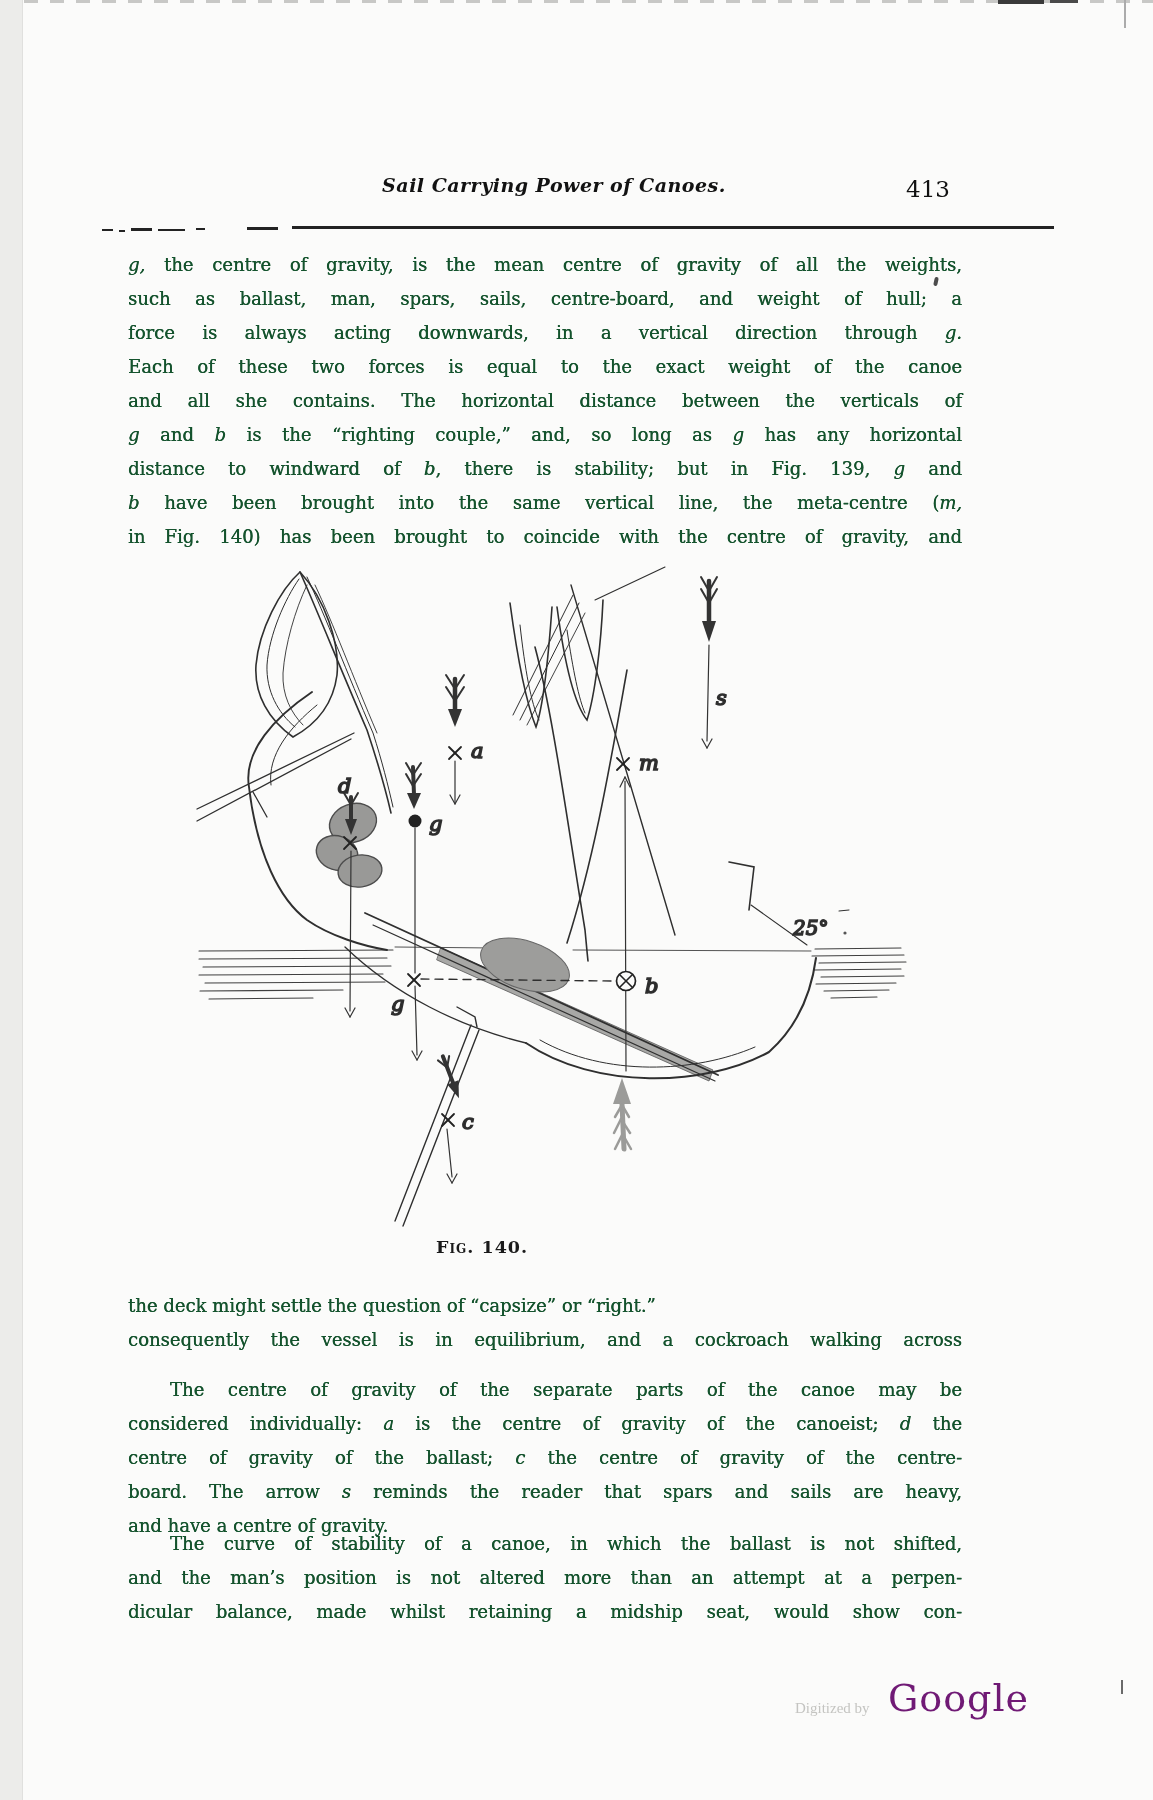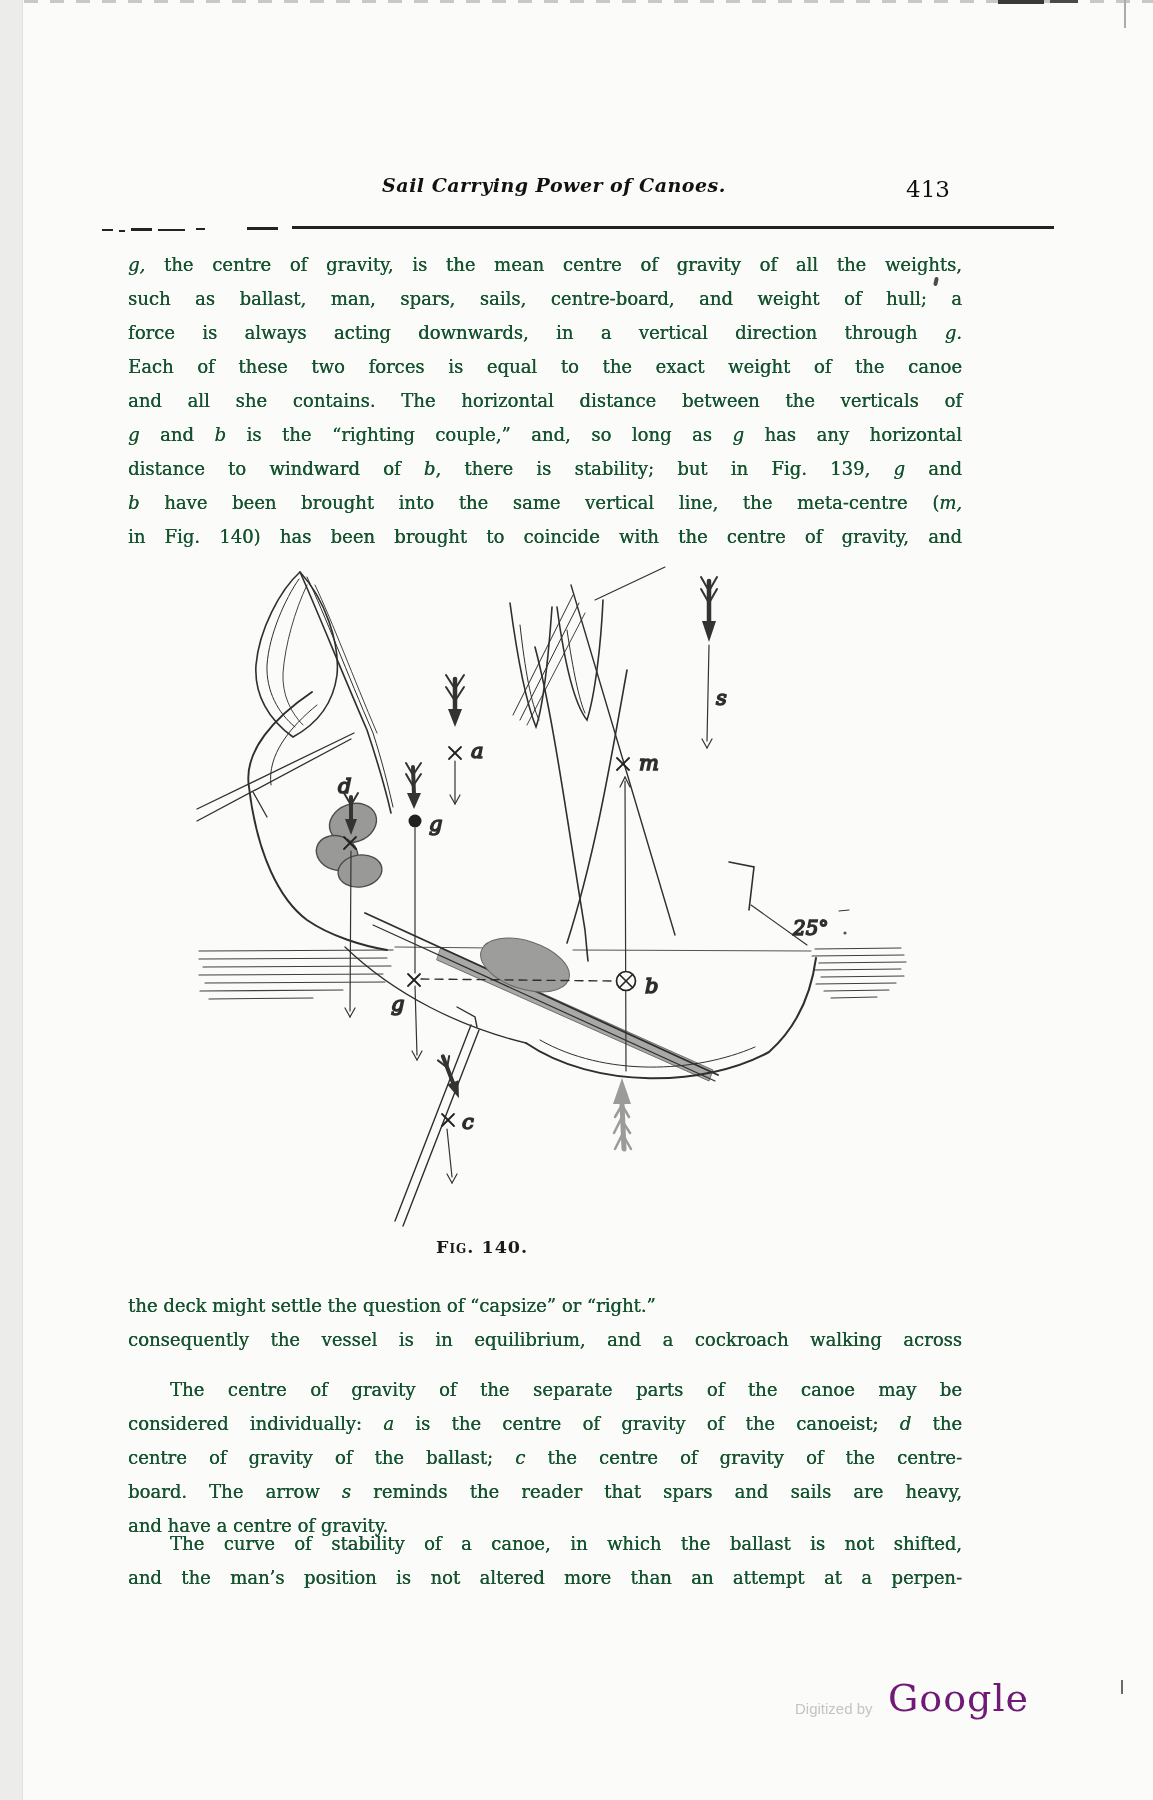--- a/index.html
+++ b/index.html
@@ -24,21 +24,21 @@
              text-shadow:.3px 0 0 currentColor;}
   .tline{height:34px;line-height:34px;text-align:justify;text-align-last:justify;white-space:normal;}
   .tline.tleft{text-align-last:left;}
   .tline.tindent{text-indent:42px;}
   .it{font-style:italic;}
 
   .figcap{position:absolute;left:436px;top:1237px;width:260px;text-align:left;
           font-variant:small-caps;font-weight:700;font-size:17.5px;letter-spacing:1px;color:#1a1a1a;}
 
   .wm{position:absolute;color:#bfbfbc;}
-  .wm-prefix{left:795px;top:1700px;font-family:Liberation Sans, sans-serif;font-size:15px;color:#c4c4c1;}
+  .wm-prefix{left:795px;top:1700px;font-family:Liberation Serif, serif;font-size:15px;color:#c4c4c1;}
   .wm-brand{left:888px;top:1676px;font-size:38px;color:#701a75;letter-spacing:1px;}
 
   svg text{font-family:"DejaVu Serif",serif;font-style:italic;fill:#242424;}
 </style>
 </head>
 <body>
 
 <div class="page">
 
   <div class="edge-left"></div>
@@ -80,20 +80,21 @@
   <div class="textblock" style="top:1357px;margin-top:16px;">
       <div class="tline tindent"><span>The centre of gravity of the separate parts of the canoe may be</span></div>
       <div class="tline"><span>considered individually: </span><span class="it">a</span><span> is the centre of gravity of the canoeist; </span><span class="it">d</span><span> the</span></div>
       <div class="tline"><span>centre of gravity of the ballast; </span><span class="it">c</span><span> the centre of gravity of the centre-</span></div>
       <div class="tline"><span>board.  The arrow </span><span class="it">s</span><span> reminds the reader that spars and sails are heavy,</span></div>
       <div class="tline tleft"><span>and have a centre of gravity.</span></div>
     </div>
   <div class="textblock" style="top:1527px;">
       <div class="tline tindent"><span>The curve of stability of a canoe, in which the ballast is not shifted,</span></div>
       <div class="tline"><span>and the man’s position is not altered more than an attempt at a perpen-</span></div>
+      <div class="tline"><span>dicular balance, made whilst retaining a midship seat, would show con-</span></div>
     </div>
 
   <svg style="position:absolute;left:195px;top:555px;" width="715" height="700" viewBox="0 0 715 700">
     <g fill="none" stroke="#2f2f2f" stroke-width="1.6" stroke-linecap="round">
 
       <g stroke="#3f3f3f" stroke-width="1.1">
         <line x1="4" y1="396" x2="198" y2="395"></line>
           <line x1="4" y1="404" x2="192" y2="403"></line>
         <line x1="8" y1="412" x2="196" y2="411"></line>
           <line x1="4" y1="420" x2="188" y2="419"></line>

